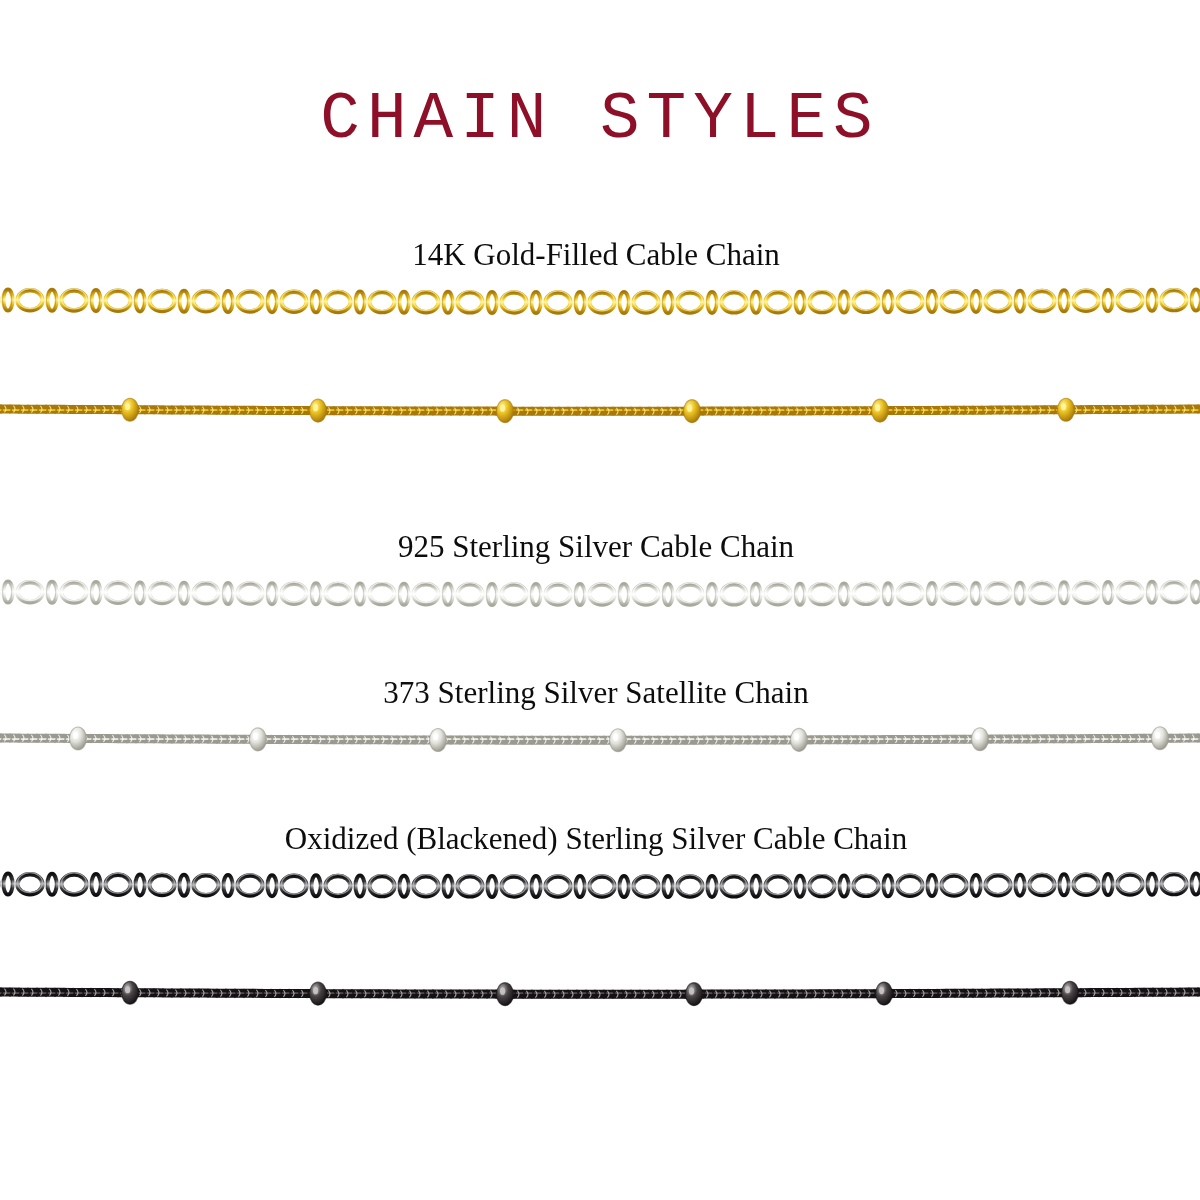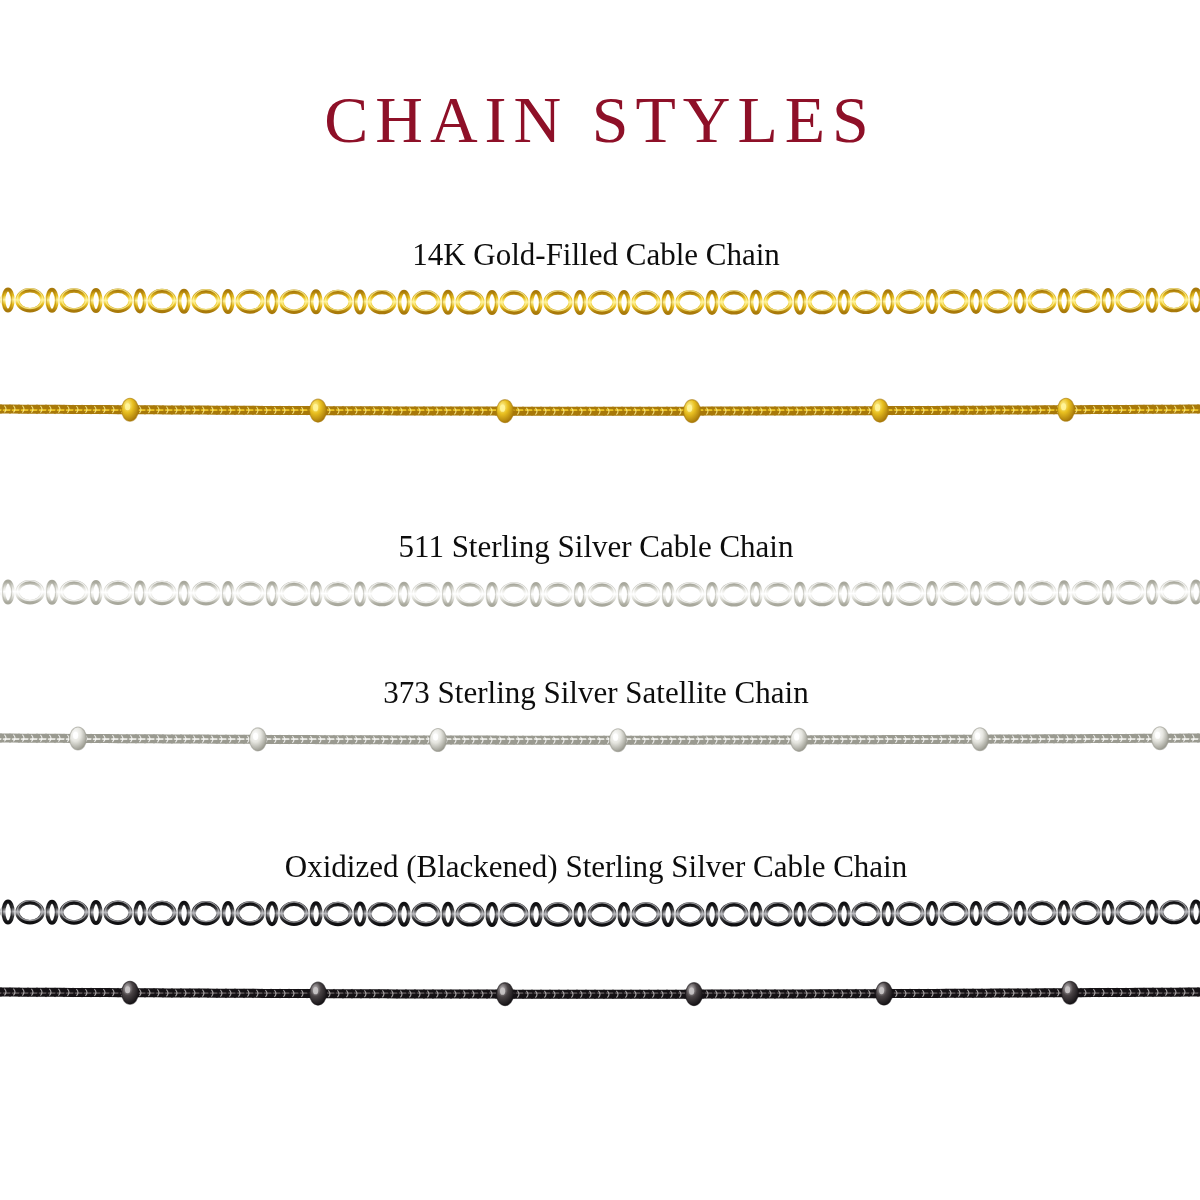--- a/index.html
+++ b/index.html
@@ -14,21 +14,21 @@
     background: #ffffff;
     overflow: hidden;
     font-family: "Liberation Serif", "DejaVu Serif", serif;
   }
   #title {
     position: absolute;
     top: 82px;
     left: 0;
     width: 1200px;
     text-align: center;
-    font-family: Liberation Serif, serif;
+    font-family: Liberation Mono, monospace;
     font-weight: 300;
     font-size: 66px;
     letter-spacing: 7px;
     color: #8e1028;
     white-space: nowrap;
   }
   .chain-row {
     position: absolute;
     left: 0;
     width: 1200px;
@@ -52,21 +52,21 @@
   .chain-art svg {
     display: block;
     width: 1200px;
     height: 46px;
   }
   
   #row-0 { top: 236px; }
   #row-1 { top: 383px; }
   #row-2 { top: 528px; }
   #row-3 { top: 674px; }
-  #row-4 { top: 820px; margin-top: 28px; }
+  #row-4 { top: 820px; }
   #row-5 { top: 966px; }
 </style>
 </head>
 <body>
 
 <div id="page">
 
   <div id="title">CHAIN STYLES</div>
 
   <div class="chain-row" id="row-0">
@@ -513,21 +513,21 @@
             <ellipse cx="880" cy="23.634918616050268" rx="8.5" ry="11.5" fill="none" stroke="#a8790a" stroke-width="1.1" opacity="0.6"></ellipse>
             <ellipse cx="1066" cy="22.756051328088354" rx="8.5" ry="11.5" fill="url(#rg-1)"></ellipse>
             <ellipse cx="1063.6" cy="19.756051328088354" rx="2.6" ry="3.6" fill="#fff49a" opacity="0.92"></ellipse>
             <ellipse cx="1066" cy="22.756051328088354" rx="8.5" ry="11.5" fill="none" stroke="#a8790a" stroke-width="1.1" opacity="0.6"></ellipse>
           </g>
         </svg>
       </div>
   </div>
 
   <div class="chain-row" id="row-2">
-    <div class="chain-label">511 Sterling Silver Cable Chain</div>
+    <div class="chain-label">925 Sterling Silver Cable Chain</div>
     <div class="chain-art">
         <svg viewBox="0 0 1200 46" width="1200" height="46" preserveAspectRatio="none">
           <defs>
             <linearGradient id="lg-2" x1="0" y1="0" x2="0" y2="1">
               <stop offset="0%" stop-color="#a8a89c"></stop>
               <stop offset="28%" stop-color="#e3e3dd"></stop>
               <stop offset="48%" stop-color="#ffffff"></stop>
               <stop offset="70%" stop-color="#e3e3dd"></stop>
               <stop offset="100%" stop-color="#a8a89c"></stop>
             </linearGradient>

